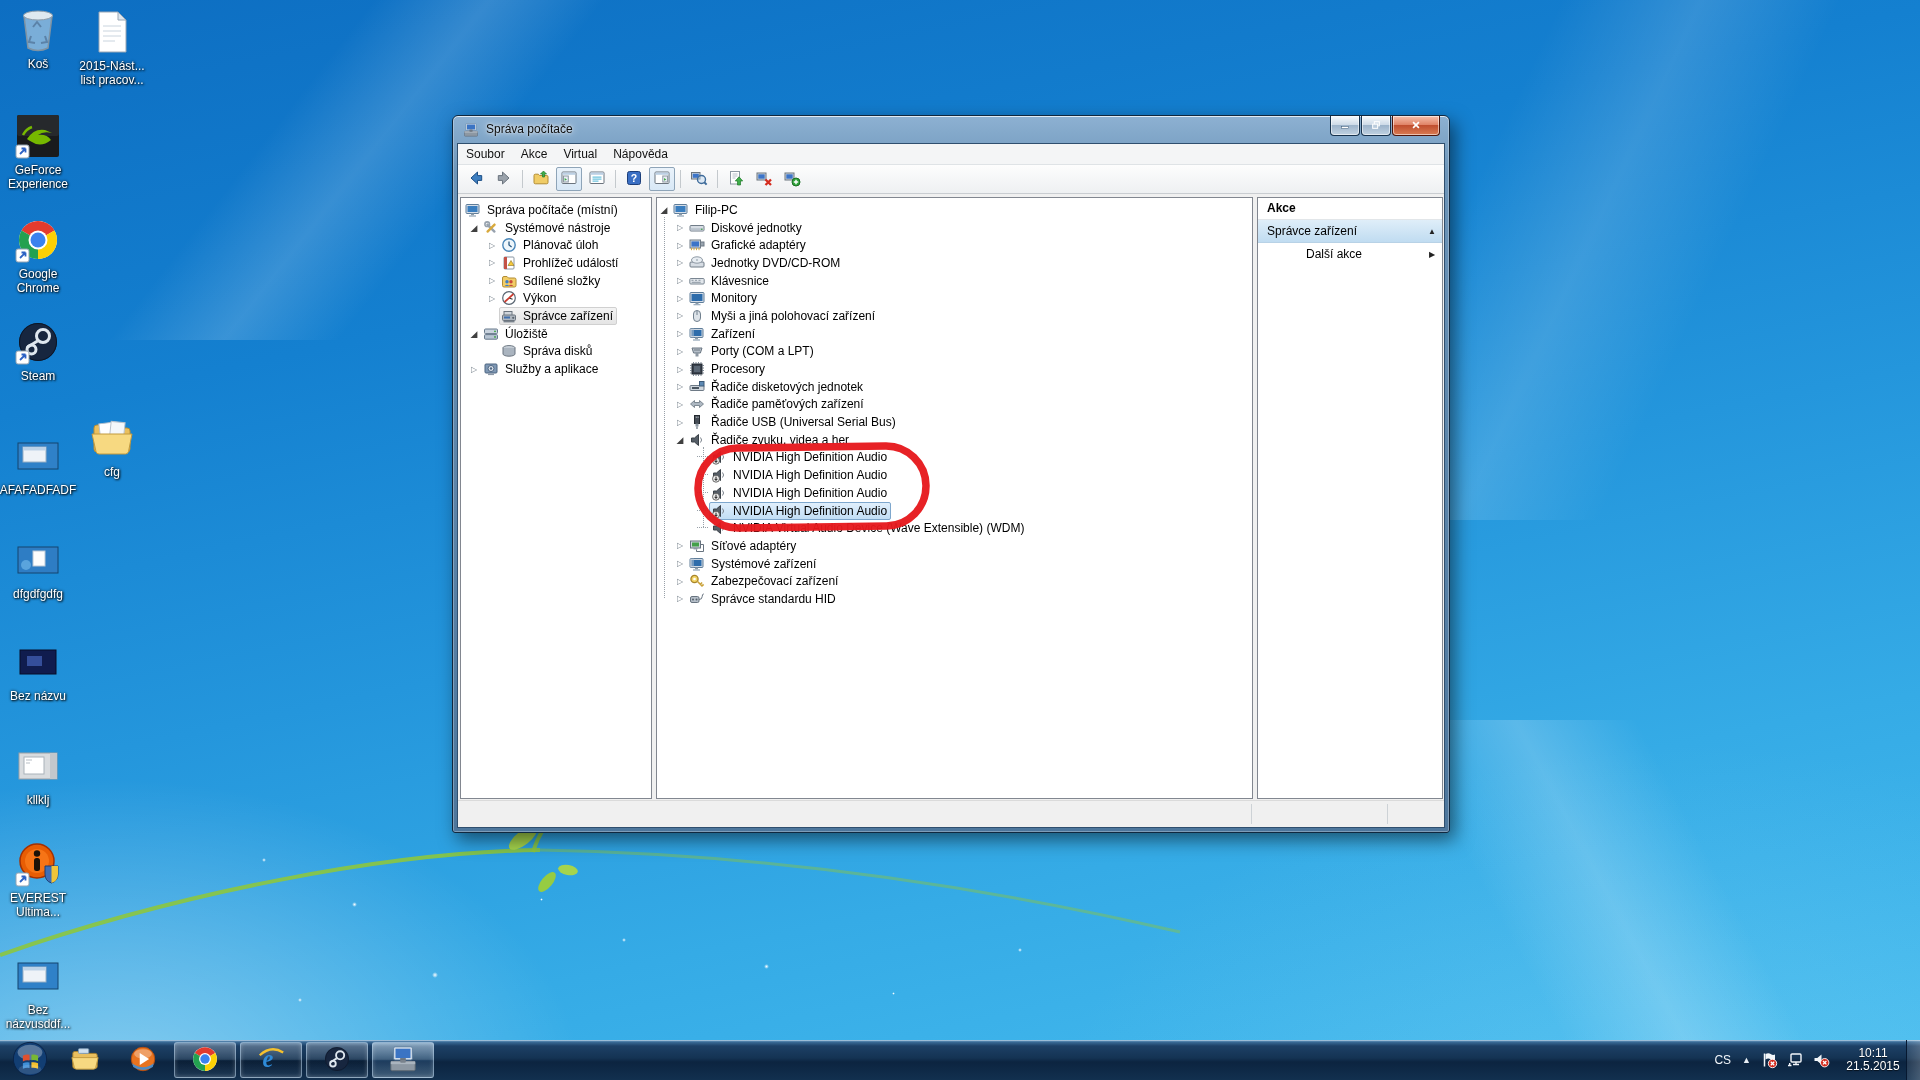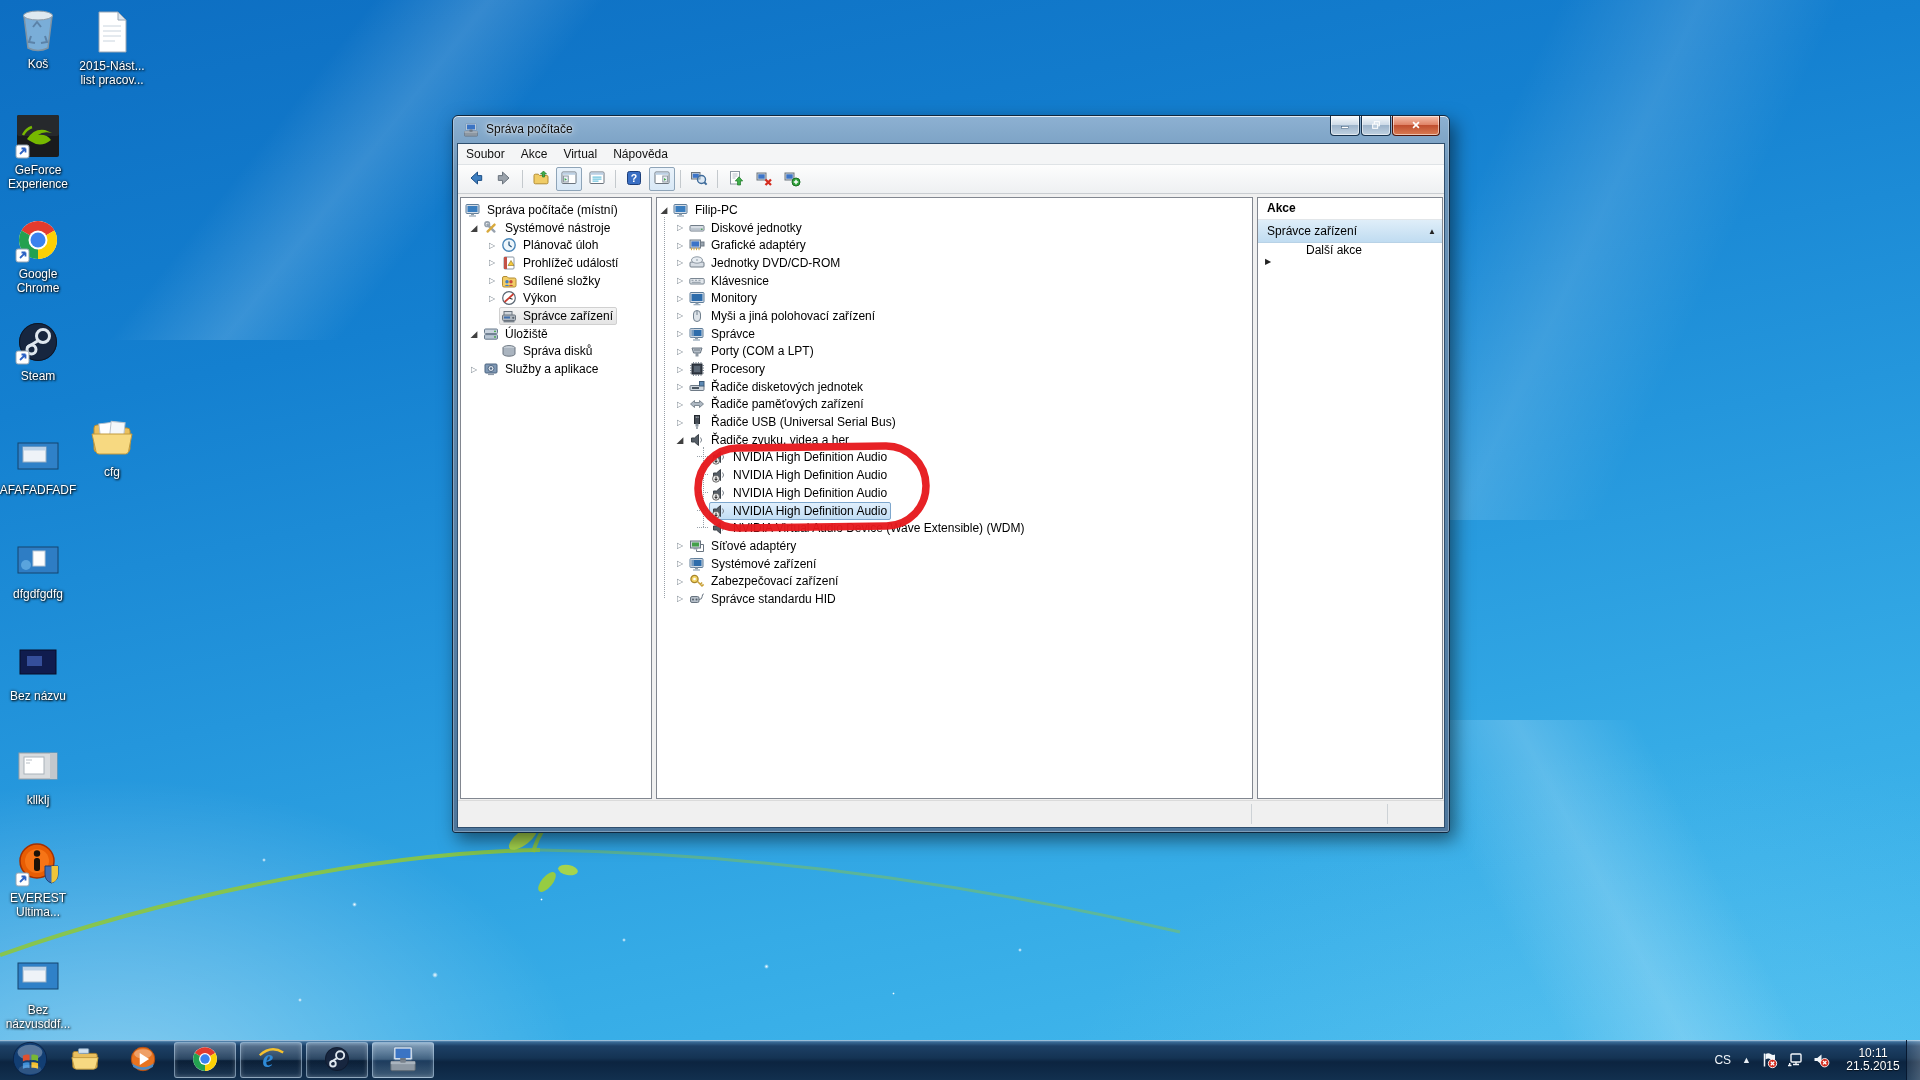--- a/index.html
+++ b/index.html
@@ -63,21 +63,21 @@
   .row-inner{display:flex;align-items:center;border:1px solid transparent;border-radius:2px;}
   .row-inner.sel-gray{background:linear-gradient(180deg,#f4f4f4,#e4e4e4);border-color:#d0d0d0;}
   .row-inner.sel-blue{background:linear-gradient(180deg,#e0effc,#c2def5);border-color:#7ea7cd;}
   .stub{width:11px;height:1px;border-top:1px dotted #98a0a8;margin-right:1px;}
   .vline{position:absolute;border-left:1px dotted #98a0a8;width:0;}
 
   #actions-pane .ap-header{height:21px;line-height:21px;font-weight:bold;padding-left:9px;border-bottom:1px solid #e2e6e9;color:#000;}
   .ap-group{height:22px;display:flex;align-items:center;background:linear-gradient(180deg,#dfeef9,#c0dcf1);border-bottom:1px solid #b8d2e6;}
   .ap-group-label{flex:1;padding-left:9px;}
   .ap-tri{width:20px;text-align:center;font-size:8px;color:#222;}
-  .ap-item{height:22px;display:flex;align-items:flex-start;flex-direction:column;}
+  .ap-item{height:22px;display:flex;align-items:center;}
   .ap-item-label{flex:1;padding-left:48px;}
 
   .statusbar{position:absolute;left:0;right:0;bottom:0;height:26px;background:#f0f0f0;border-top:1px solid #dadada;}
   .sb-div{position:absolute;top:3px;bottom:3px;width:1px;background:#cdd2d6;}
 
   
   #annotation{position:absolute;left:688px;top:438px;pointer-events:none;}
 
   
   #taskbar{position:absolute;left:0;right:0;bottom:0;height:40px;
@@ -653,21 +653,21 @@
               <span class="row-inner">
                 <span class="t-icon">
                   <svg viewBox="0 0 16 16" width="100%" height="100%">
                     <rect x="1" y="2.5" width="13" height="9" rx="1" fill="#cfd9e4" stroke="#5f7d99"></rect>
                     <rect x="2.5" y="4" width="10" height="6" fill="#2d6cab"></rect>
                     <rect x="6" y="11.5" width="3" height="1.8" fill="#8a9aa9"></rect>
                     <rect x="4" y="13.3" width="7" height="1.4" fill="#9fb0bf"></rect>
                     <rect x="1" y="2.5" width="4" height="9" fill="#b9c6d3" opacity=".5"></rect>
                   </svg>
                 </span>
-                <span class="t-label">Správce</span>
+                <span class="t-label">Zařízení</span>
               </span>
             </div>
             <div class="tree-row">
               <span class="sp" style="width: 16px;"></span>
               <span class="exp">▷</span>
               <span class="row-inner">
                 <span class="t-icon">
                   <svg viewBox="0 0 16 16" width="100%" height="100%">
                     <path d="M3 5 h10 l-1.6 5 H4.6 z" fill="#b6bfc9" stroke="#6a7682"></path>
                     <circle cx="6" cy="7" r=".7" fill="#55606b"></circle>

